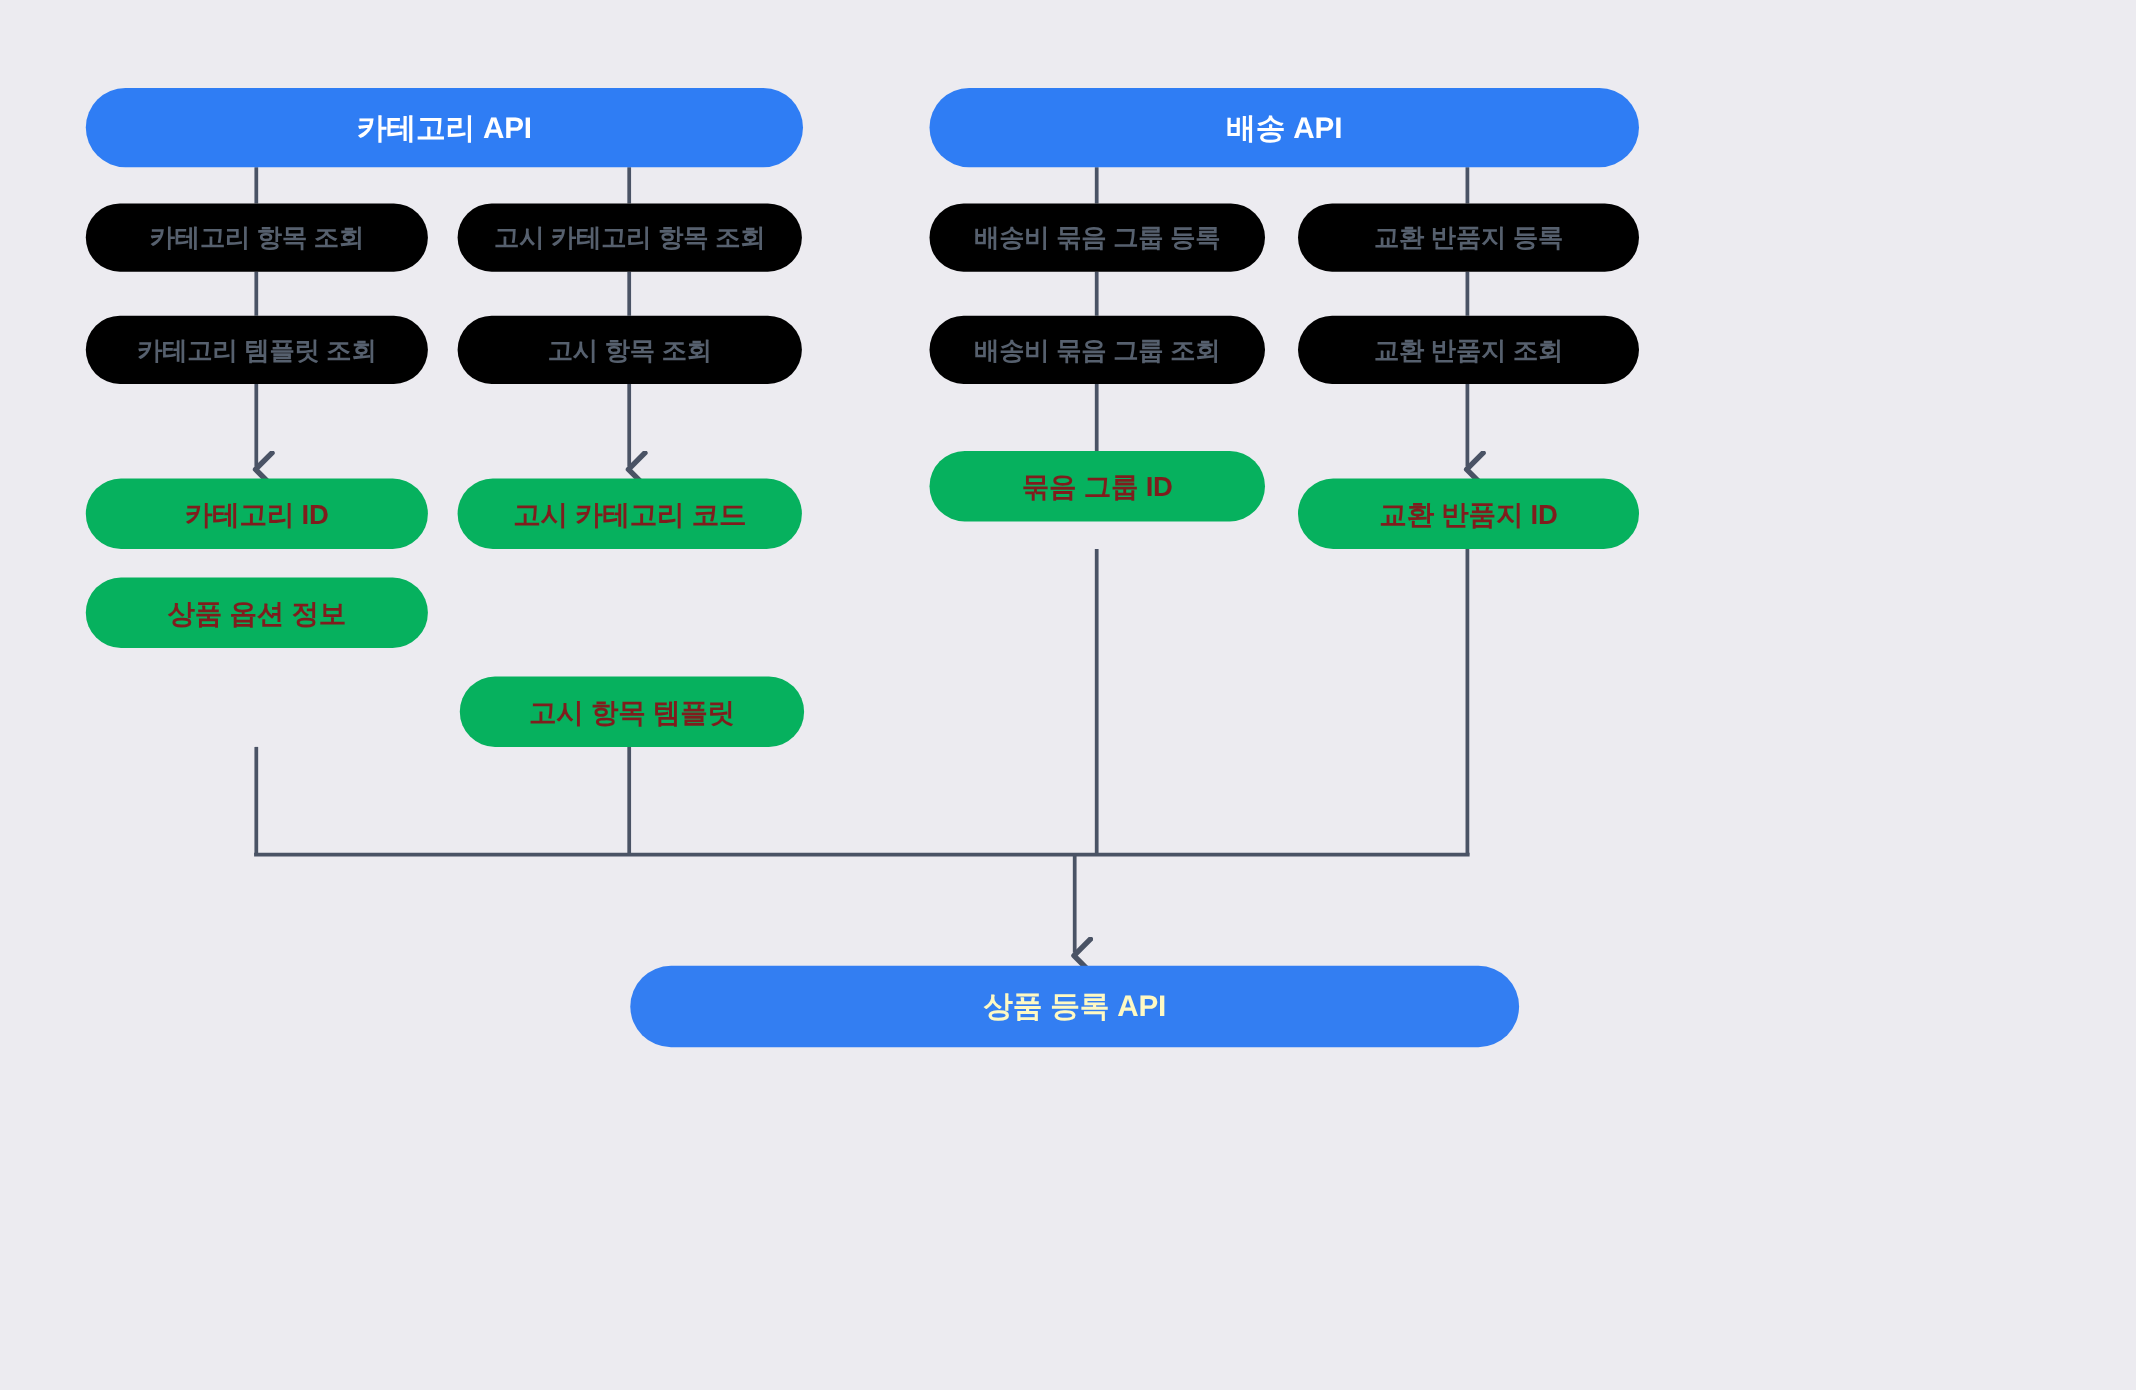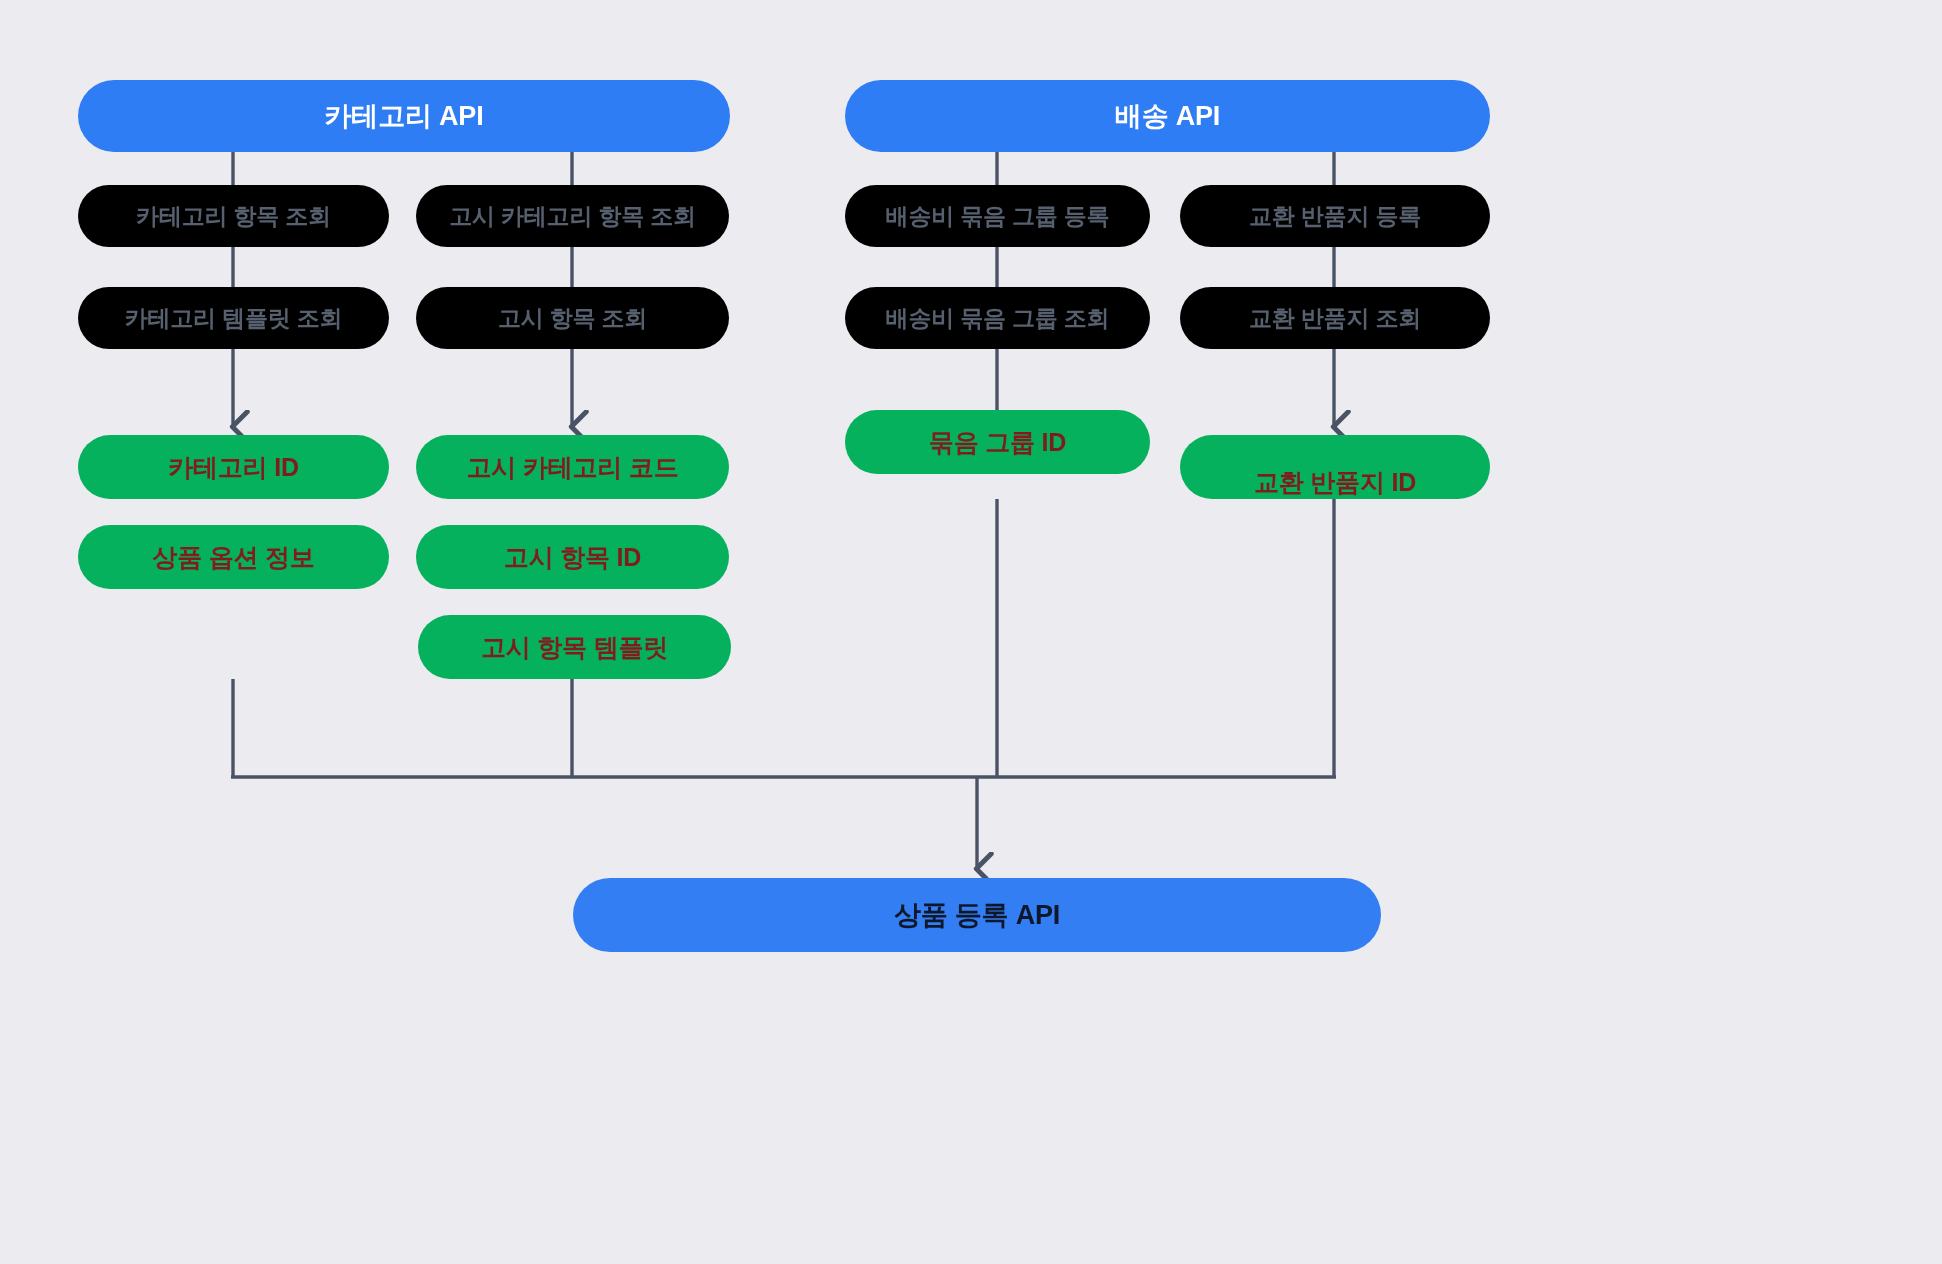--- a/index.html
+++ b/index.html
@@ -38,21 +38,21 @@
   .node.api {
     background: #2f7df4;
     color: #ffffff;
     border-radius: 44px;
     font-size: 27px;
     font-weight: 700;
     height: 72px;
   }
   .node.api-final {
     background: #337ef2;
-    color: #0f172a;
+    color: #fef9c3;
     border-radius: 40px;
     font-size: 27px;
     font-weight: 700;
     height: 74px;
   }
   .node.op {
     background: #000000;
     color: #56606e;
     border-radius: 32px;
     font-size: 23px;
@@ -139,44 +139,41 @@
 
   <div class="node op" style="left:416px; top:185px; width:313px;">
     <span>고시 카테고리 항목 조회</span>
   </div>
   <div class="node op" style="left:416px; top:287px; width:313px;">
     <span>고시 항목 조회</span>
   </div>
   <div class="node out" style="left:416px; top:435px; width:313px;">
     <span>고시 카테고리 코드</span>
   </div>
-  <div class="node out" style="left:416px; top:525px; width:313px;">
-    <span>고시 항목 ID</span>
-  </div>
   <div class="node out" style="left:418px; top:615px; width:313px;">
     <span>고시 항목 템플릿</span>
   </div>
 
   <div class="node op" style="left:845px; top:185px; width:305px;">
     <span>배송비 묶음 그룹 등록</span>
   </div>
   <div class="node op" style="left:845px; top:287px; width:305px;">
     <span>배송비 묶음 그룹 조회</span>
   </div>
   <div class="node out" style="left:845px; top:410px; width:305px;">
     <span>묶음 그룹 ID</span>
   </div>
 
   <div class="node op" style="left:1180px; top:185px; width:310px;">
     <span>교환 반품지 등록</span>
   </div>
   <div class="node op" style="left:1180px; top:287px; width:310px;">
     <span>교환 반품지 조회</span>
   </div>
-  <div class="node out" style="left:1180px; top:435px; width:310px;align-items:flex-end;">
+  <div class="node out" style="left:1180px; top:435px; width:310px;">
     <span>교환 반품지 ID</span>
   </div>
 
   <div class="node api-final" style="left:573px; top:878px; width:808px;">
     <span>상품 등록 API</span>
   </div>
 
 </div>
 
 </body></html>

